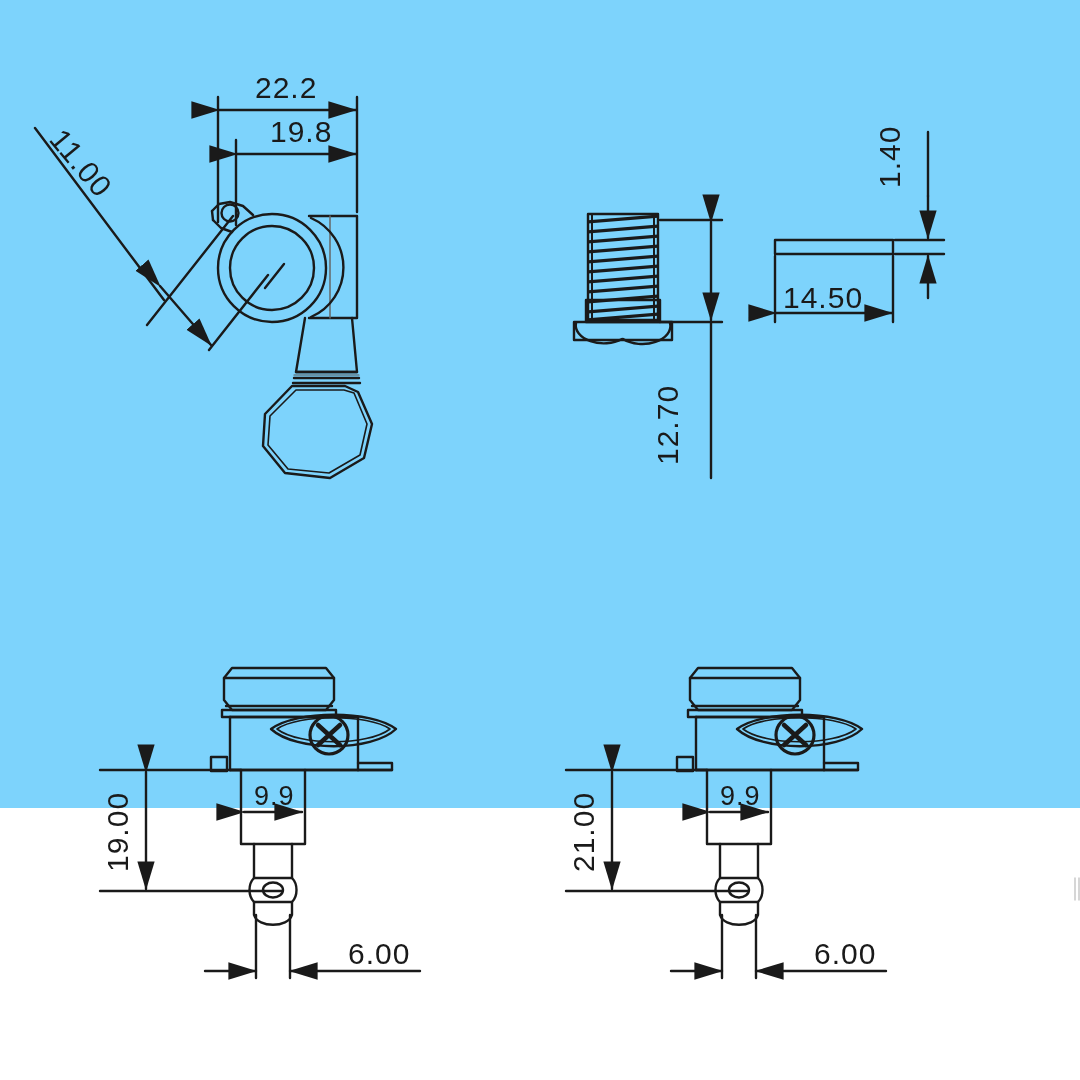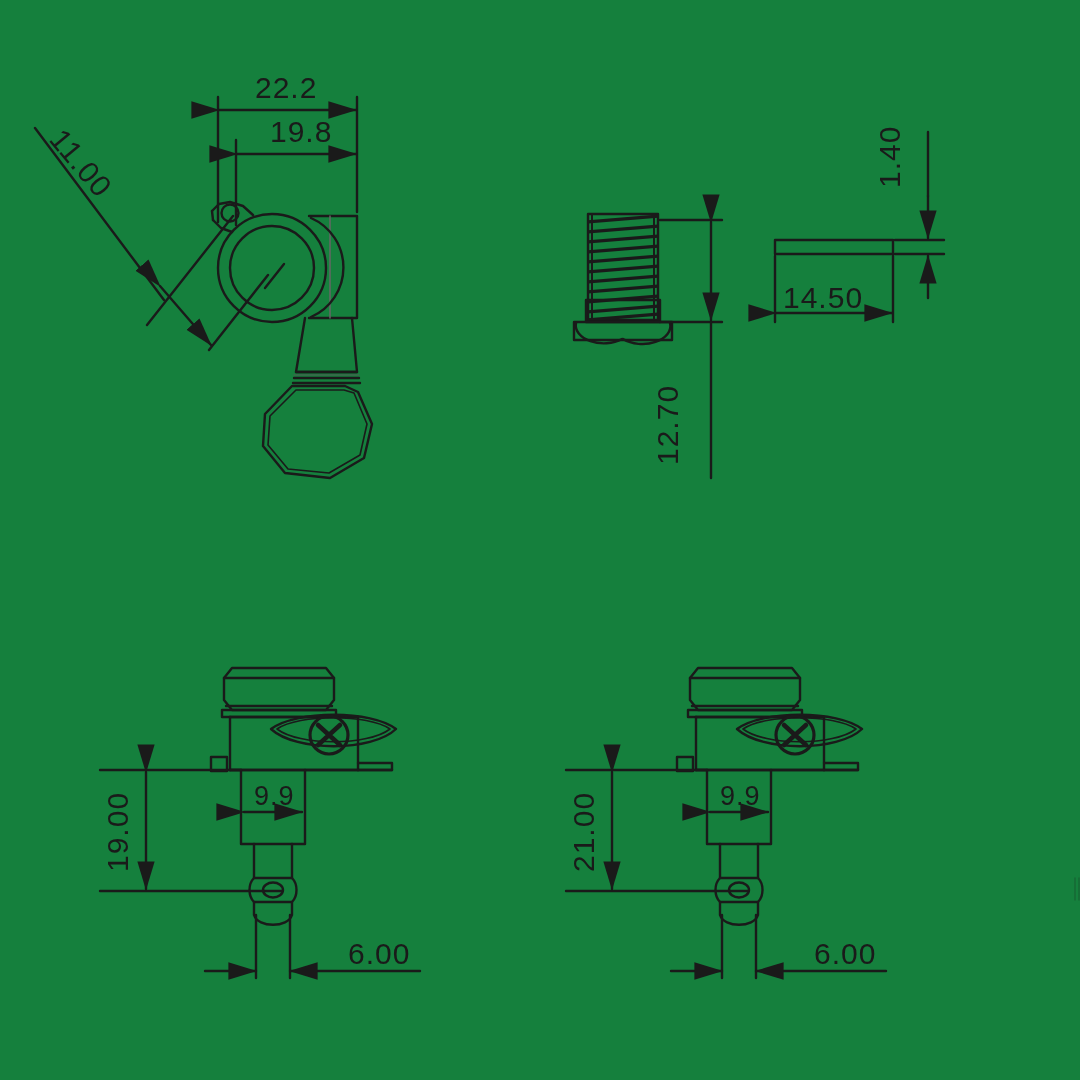--- a/index.html
+++ b/index.html
@@ -10,22 +10,22 @@
   }
   body {
     width: 1080px;
     height: 1080px;
     font-family: "Liberation Sans", sans-serif;
     overflow: hidden;
   }
   #sheet {
     position: relative;
     width: 1080px;
-    height: 1080px;
-    background: #15803d;
+    height: 808px;
+    background: #7dd3fc;
   }
   #sheet svg {
     display: block;
     width: 1080px;
     height: 1080px;
   }
   .dim-text {
     font-family: "Liberation Sans", sans-serif;
     font-size: 30px;
     fill: #1a1a1a;

